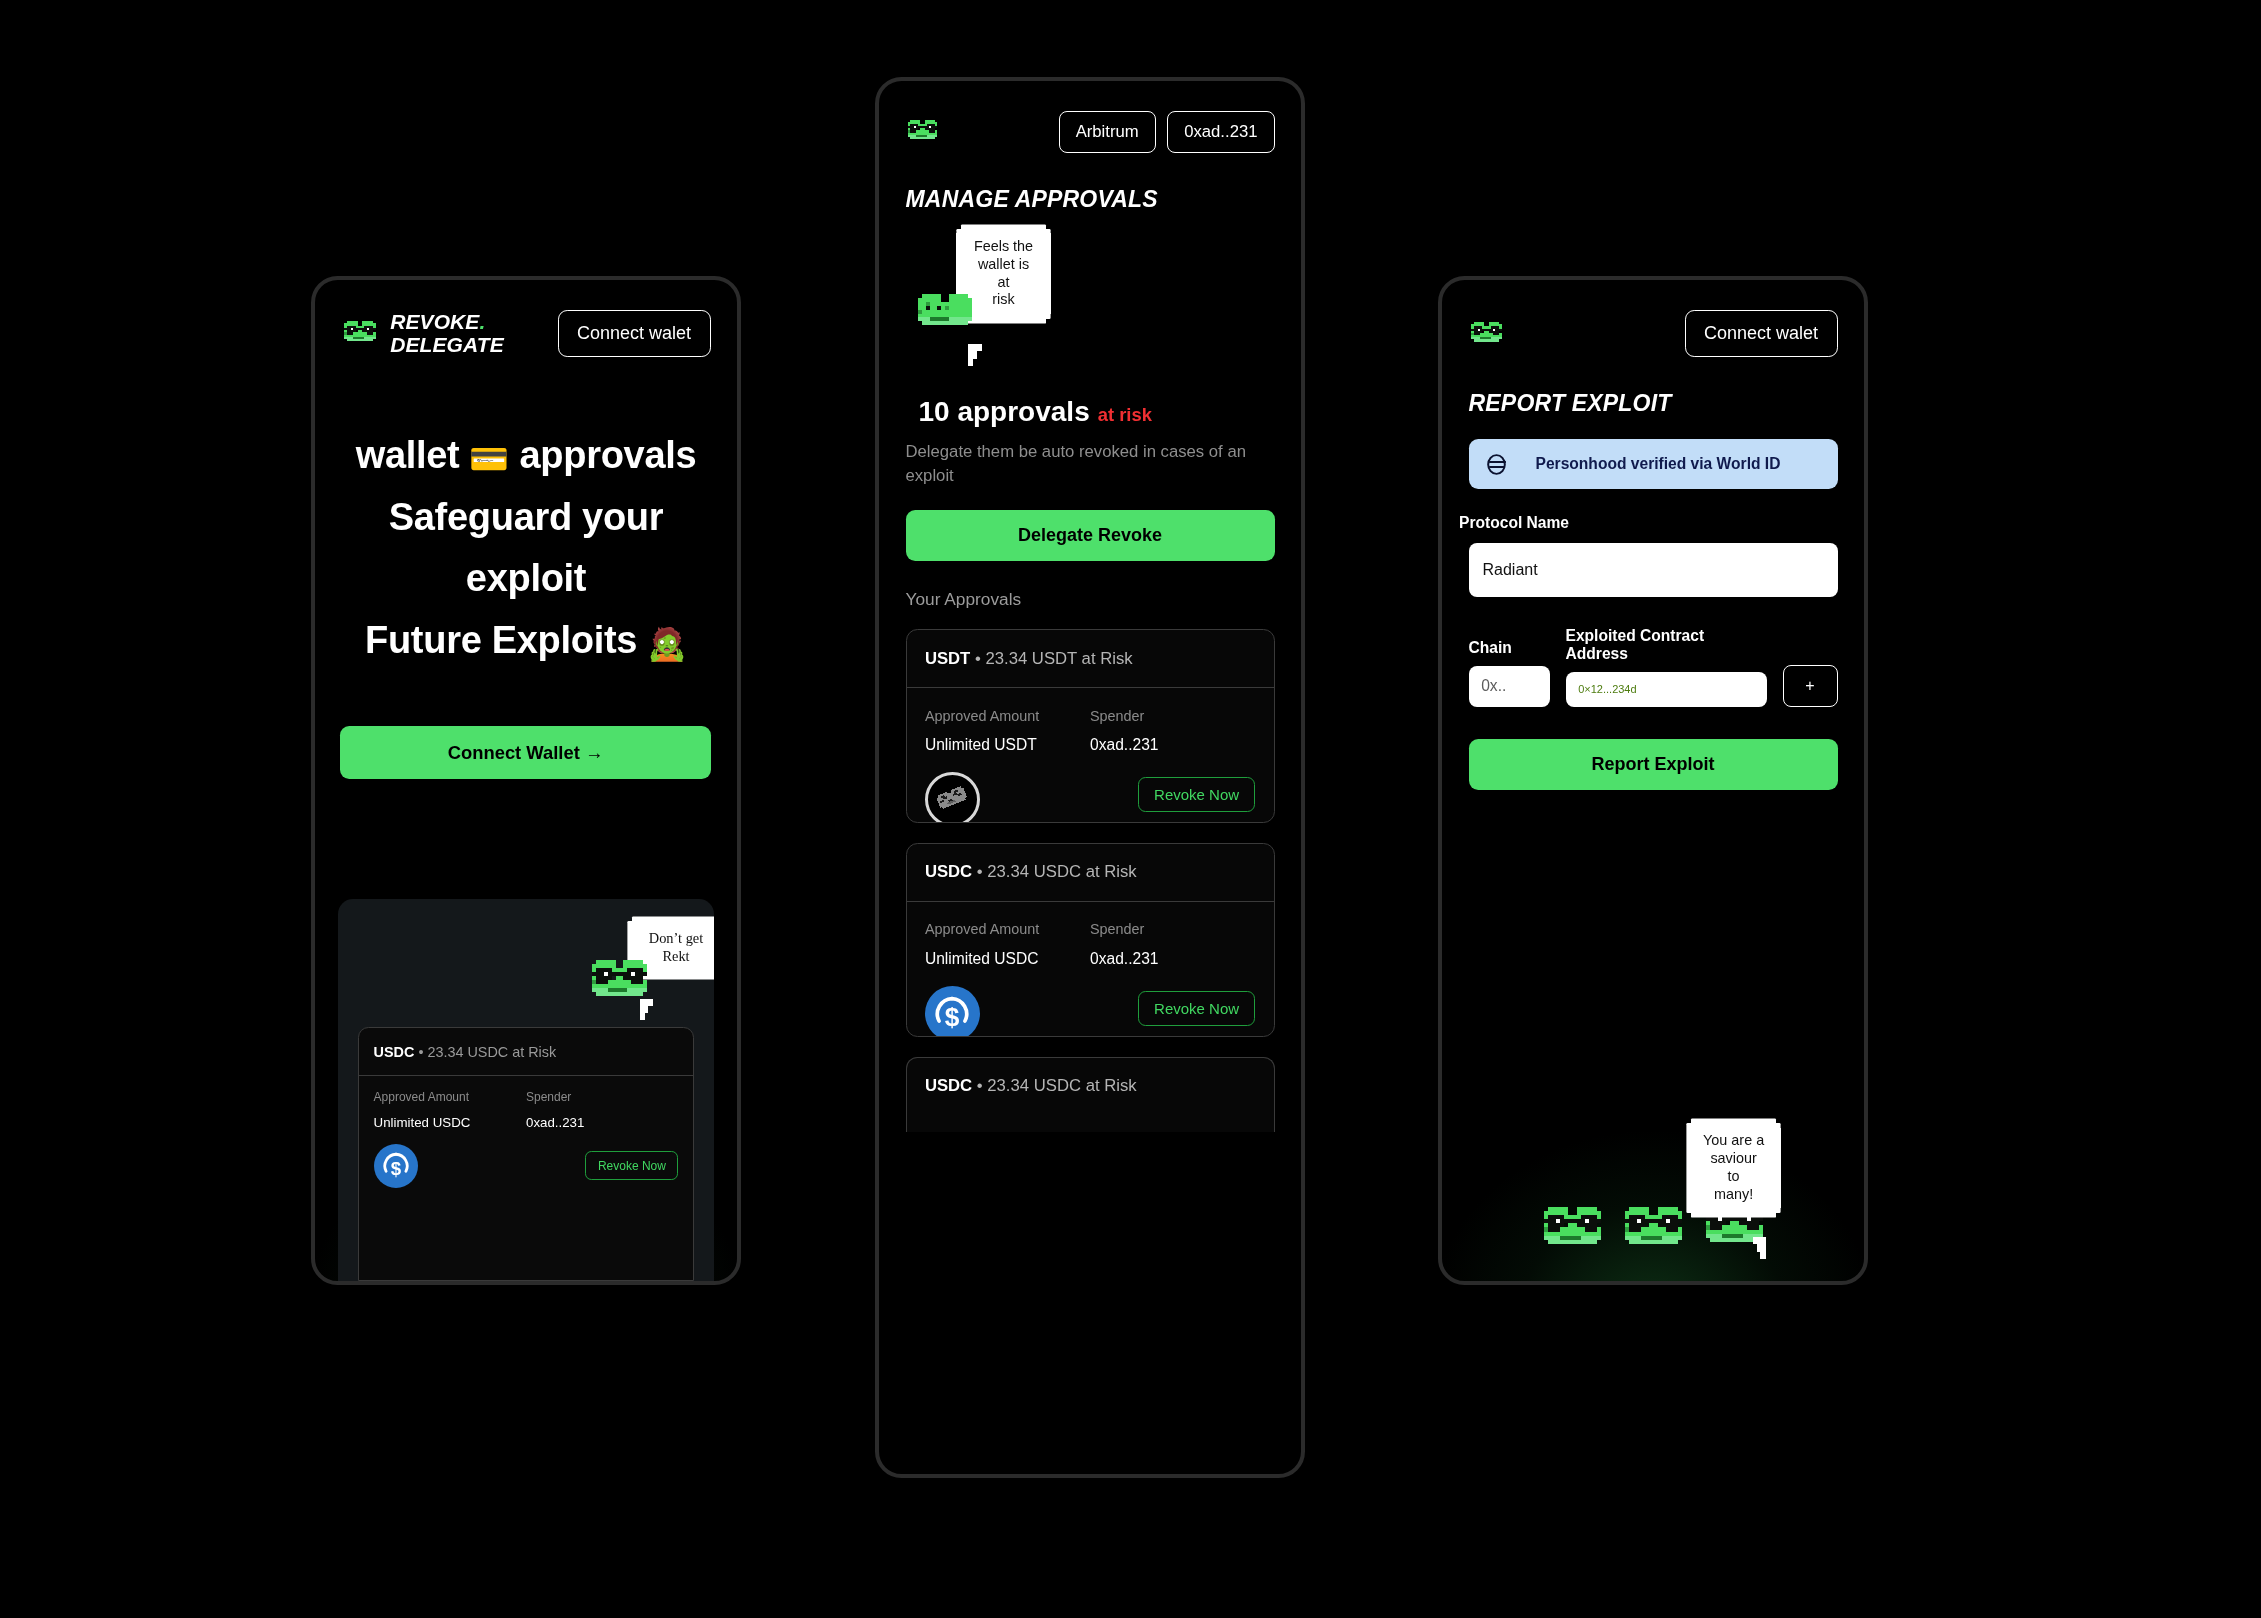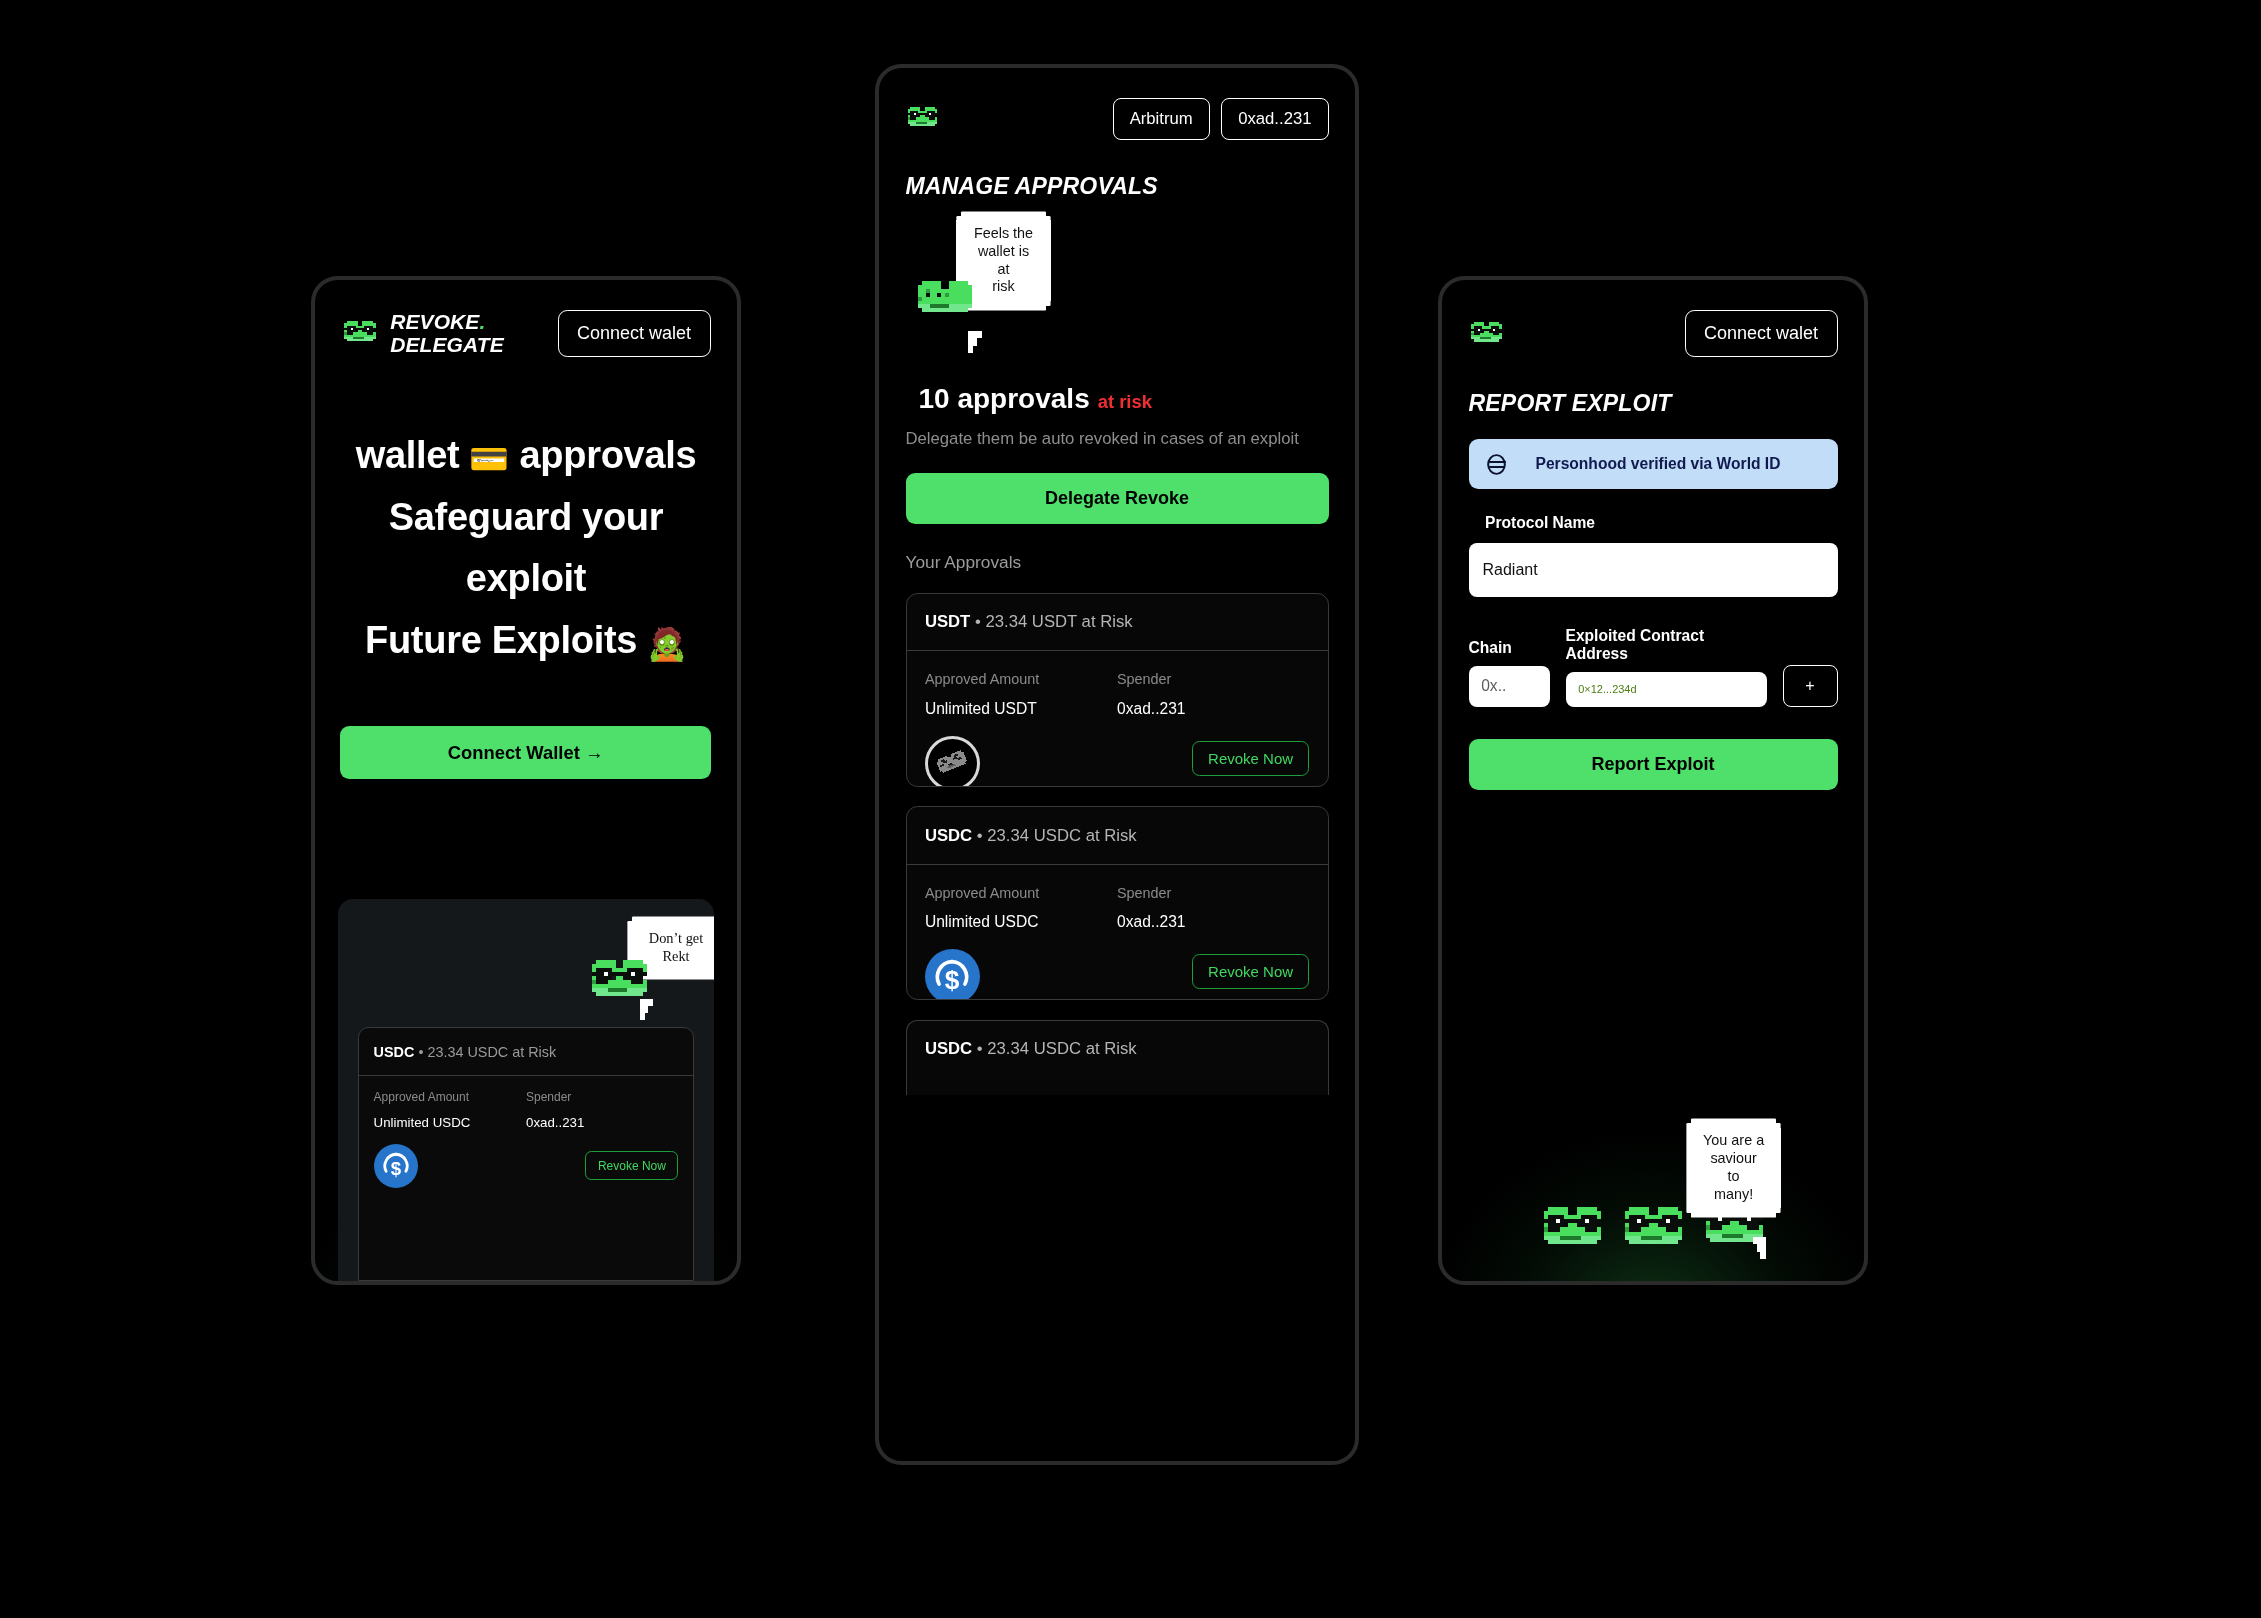--- a/index.html
+++ b/index.html
@@ -20,21 +20,21 @@
     overflow: hidden;
   }
   .phone .glow {
     position: absolute; left: 0; right: 0; bottom: -35px; height: 248px;
     background: radial-gradient(ellipse 70% 100% at 50% 100%, rgba(32,120,52,0.40) 0%, rgba(18,70,30,0.16) 45%, rgba(0,0,0,0) 75%);
     pointer-events: none; z-index: 0;
   }
   .phone .content { position: relative; z-index: 2; height: 100%; }
 
   #phone-landing { left: 311px; top: 276px; width: 430px; height: 1009px; }
-  #phone-approvals { left: 875px; top: 64px; width: 484px; height: 1401px; }
+  #phone-approvals { left: 875px; top: 77px; width: 430px; height: 1401px; }
   #phone-report    { left: 1438px; top: 276px; width: 430px; height: 1009px; }
 
   
   .app-header {
     display: flex; align-items: center; justify-content: space-between;
     padding: 30px 26.5px 0 26.5px;
   }
   .brand { display: flex; align-items: center; gap: 12.7px; }
   .brand-text {
     font-style: italic; font-weight: 700; color: #ffffff;
@@ -142,21 +142,21 @@
   .tok { width: 55px; height: 55px; flex: 0 0 55px; }
   .tok-usdc { border-radius:50%; background:#2775ca; display:flex; align-items:center; justify-content:center; }
   .tok-usdt { border-radius:50%; background:#000; border:3.5px solid #d8d8d8; display:flex; align-items:center; justify-content:center; }
 
   
   .worldid-badge {
     margin: 22px 26.5px 0 26.5px; background:#c2ddf8; border-radius:9.2px;
     display:flex; align-items:center; gap:27px; padding: 12.7px 15px;
   }
   .worldid-badge .label { color:#101a4d; font-size:15.6px; font-weight:700; }
-  .field-label { color:#ffffff; font-size:15.6px; font-weight:700; padding: 0 43px; margin-top: 25px; }
+  .field-label { color:#ffffff; font-size:15.6px; font-weight:700; padding: 0 17px; margin-top: 25px; }
   .text-input {
     display:block; margin: 10.4px 26.5px 0 26.5px; width: calc(100% - 53px);
     background:#ffffff; color:#111; border:none; border-radius:8px;
     font-size:16px; padding: 18px 14px;
     font-family:"Liberation Sans", sans-serif;
   }
   .field-row { display:flex; gap:16px; padding: 0 26.5px; margin-top: 30px; align-items:flex-end; }
   .field-row .fl { color:#ffffff; font-size:15.6px; font-weight:700; margin-bottom:9.2px; }
   .in-small {
     background:#ffffff; color:#5c5c5c; border:none; border-radius:8px;

